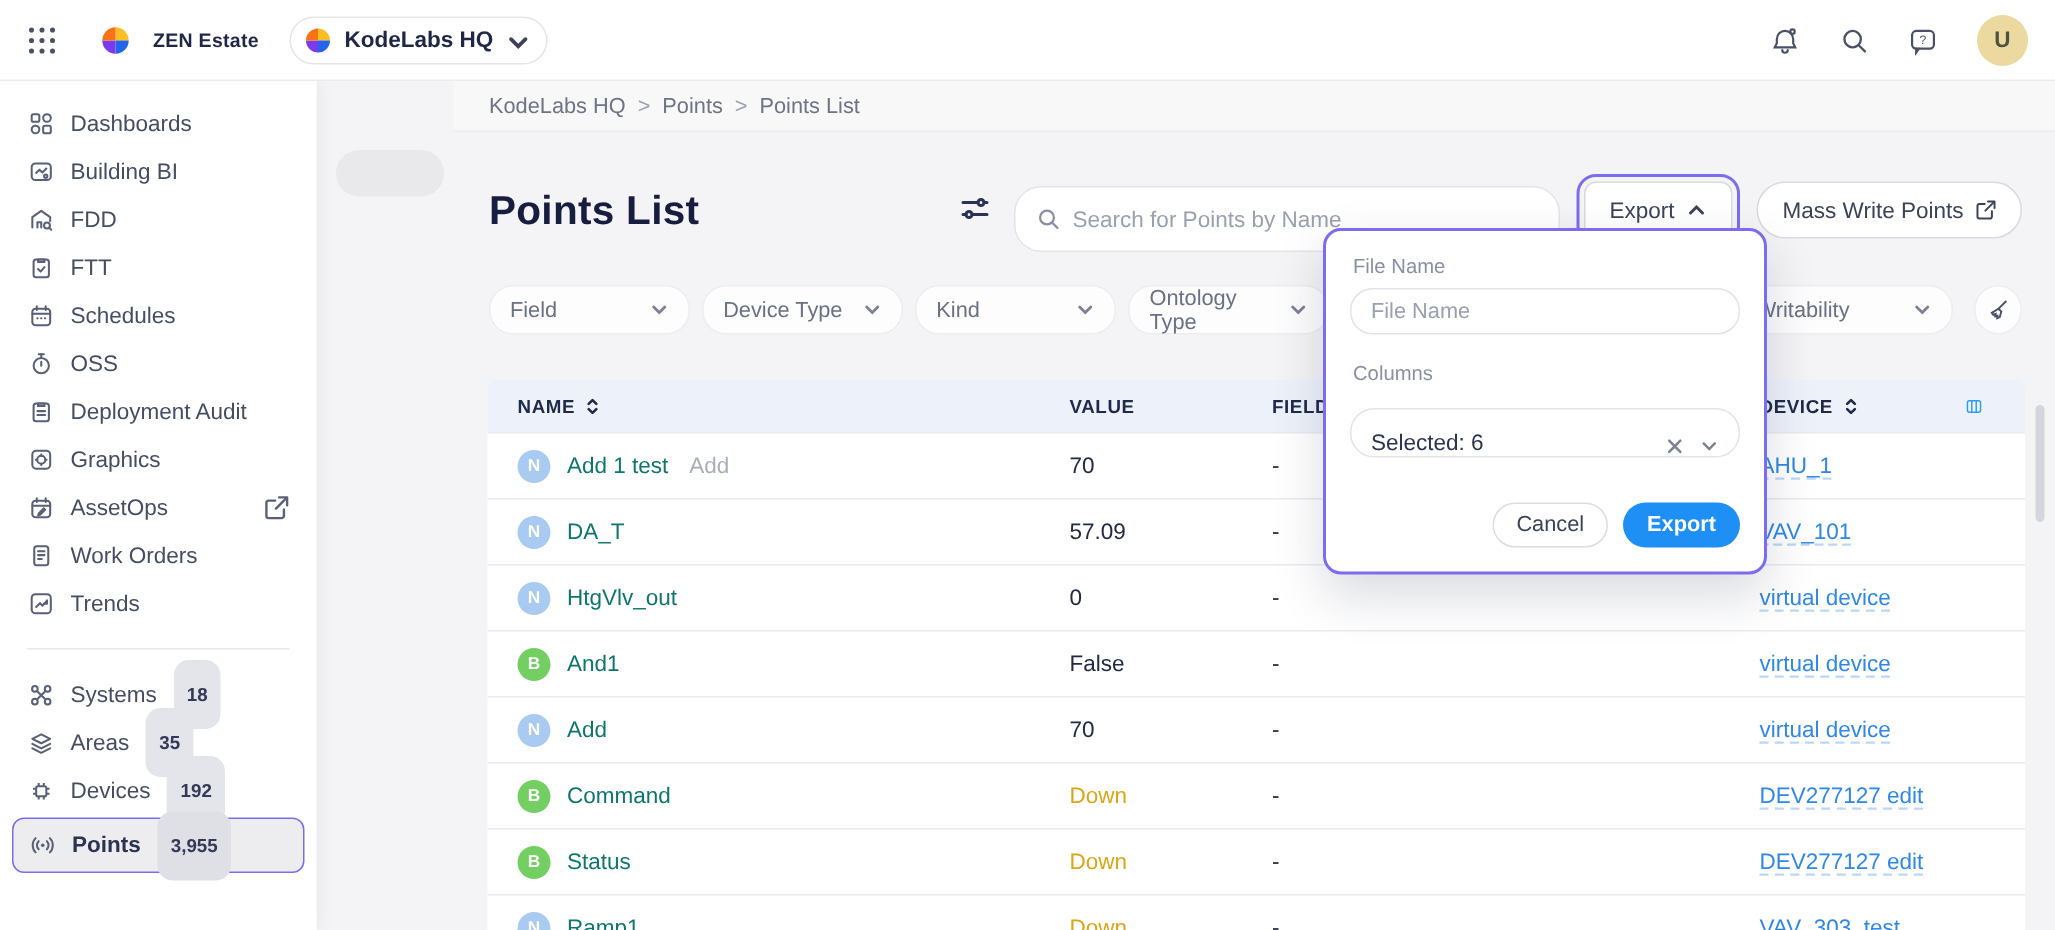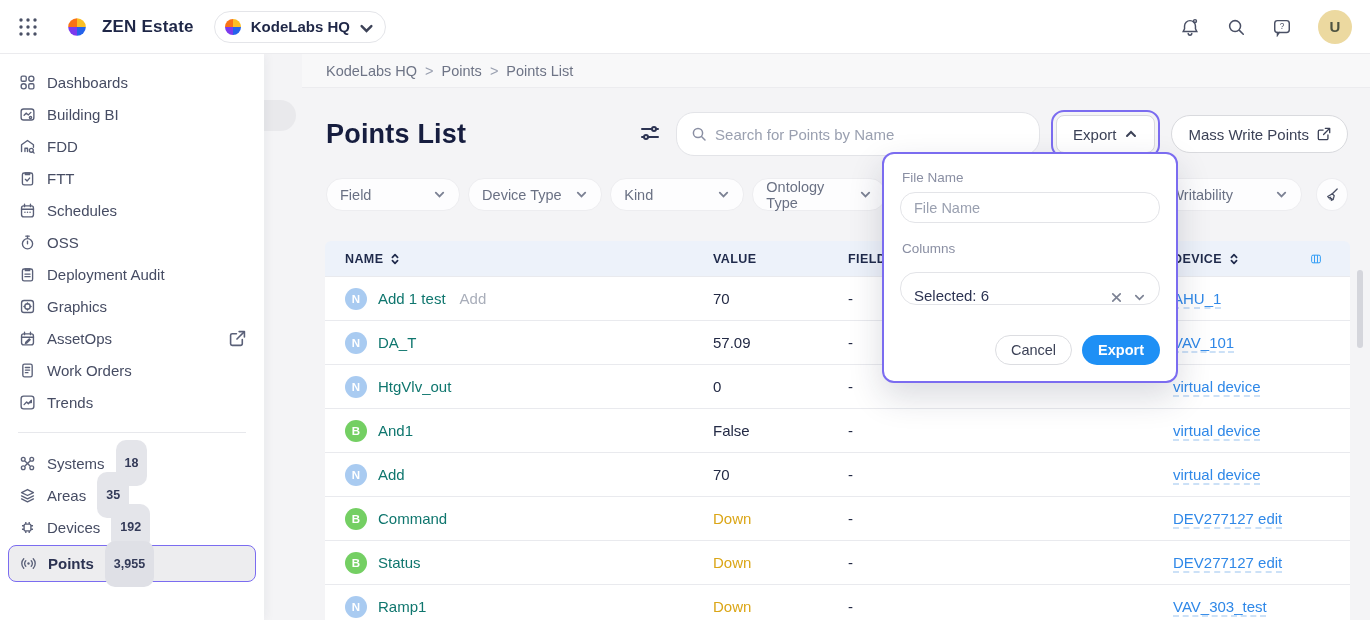--- a/index.html
+++ b/index.html
@@ -2,49 +2,49 @@
 <html><head>
 <meta charset="utf-8">
 <style>
   * { margin:0; padding:0; box-sizing:border-box; }
   html,body { width:1370px; height:620px; overflow:hidden; }
   body { font-family:"Liberation Sans", sans-serif; background:#f4f4f6; position:relative; color:#2c3352; }
 
   
   .topbar { position:absolute; top:0; left:0; right:0; height:54px; background:#fff; border-bottom:1px solid #ebebee; display:flex; align-items:center; padding:0 18px; z-index:40; }
   .topbar-left { display:flex; align-items:center; gap:14px; }
-  .org-name { font-weight:700; font-size:17px; color:#1f2747; letter-spacing:.2px; }
+  .org-name { font-weight:700; font-size:13px; color:#1f2747; letter-spacing:.2px; }
   .ws-pill { display:flex; align-items:center; gap:8px; border:1px solid #e4e5e9; border-radius:18px; padding:5px 14px 5px 8px; margin-left:6px; cursor:pointer; }
   .ws-name { font-weight:700; font-size:15px; color:#1f2747; }
   .topbar-right { margin-left:auto; display:flex; align-items:center; gap:26px; }
   .tb-icon { width:20px; height:20px; color:#4a5065; cursor:pointer; }
   .avatar { width:34px; height:34px; border-radius:50%; background:#ecd9a0; color:#4e5340; font-weight:700; font-size:15px; display:flex; align-items:center; justify-content:center; cursor:pointer; }
 
   
-  .sidebar { position:absolute; top:54px; left:0; width:264px; bottom:0; background:#fff; box-shadow:2px 0 10px rgba(25,30,60,.05); z-index:20; padding-top:12px; overflow:hidden; }
+  .sidebar { position:absolute; top:54px; left:0; width:211px; bottom:0; background:#fff; box-shadow:2px 0 10px rgba(25,30,60,.05); z-index:20; padding-top:12px; overflow:hidden; }
   .side-item { height:32px; display:flex; align-items:center; gap:11px; padding:0 18px; font-size:15px; color:#464c63; cursor:pointer; }
   .side-item .icon { width:18px; height:18px; flex:0 0 18px; color:#5a6078; display:flex; align-items:center; justify-content:center; }
   .icon svg { width:17px; height:17px; }
   .side-ext { margin-left:auto; color:#5a6078; width:15px; height:15px; }
   .side-divider { height:1px; background:#e7e8ec; margin:14px 18px; }
   .badge { background:#e4e5ea; color:#333a58; font-size:12.5px; font-weight:600; border-radius:10px; padding:16px 9px; }
   .side-item.active { height:37px; margin:2px 8px; padding:0 10px; background:#ededef; border:1.5px solid #7b6cf0; border-radius:8px; color:#2c3352; font-weight:600; }
 
   .skeleton-pill { position:absolute; left:224px; top:100px; width:72px; height:31px; border-radius:16px; background:#e9e9ec; z-index:10; }
 
   
   .content { position:absolute; top:54px; left:302px; right:0; bottom:0; }
   .crumbbar { height:34px; background:#f8f8f9; border-bottom:1px solid #ececef; display:flex; align-items:center; padding:0 24px; font-size:14.5px; color:#6e7486; gap:8px; }
   .crumbbar .sep { color:#9aa0b0; }
 
   .toolbar { display:flex; align-items:center; padding:24px 22px 0 24px; }
   .page-title { font-size:27px; font-weight:800; color:#161d3f; letter-spacing:.2px; }
   .toolbar-right { margin-left:auto; display:flex; align-items:center; gap:10px; }
   .filter-toggle { width:26px; height:26px; color:#2c3352; cursor:pointer; margin-right:2px; }
-  .search-pill { display:flex; align-items:center; gap:8px; background:#fff; border:1px solid #e3e4e8; border-radius:18px; height:44px; width:364px; padding:0 14px; }
+  .search-pill { display:flex; align-items:center; gap:8px; background:#fff; border:1px solid #e3e4e8; border-radius:18px; height:44px; width:364px; padding:0 14px;margin-top:12px; }
   .search-pill svg { width:16px; height:16px; color:#8a8fa3; flex:0 0 16px; }
   .search-pill input { border:0; outline:0; background:transparent; font-size:15px; color:#2c3352; width:100%; font-family:inherit; }
   .search-pill input::placeholder { color:#9aa0b0; }
   .btn { background:#fff; border:1px solid #d9dade; height:38px; display:flex; align-items:center; gap:8px; font-size:15px; color:#3c4257; padding:0 16px; cursor:pointer; font-family:inherit; }
   .btn-export { border-radius:8px; outline:2px solid #7b6cf0; outline-offset:3px; margin:0 6px; }
   .btn-mass { border-radius:19px; }
   .btn svg { width:14px; height:14px; color:#3c4257; }
 
   .filters { display:flex; align-items:center; gap:8px; padding:22px 22px 0 24px; }
   .select-pill { width:138px; height:33px; background:#fdfdfe; border:1px solid #ededf0; border-radius:16px; display:flex; align-items:center; padding:0 13px; font-size:14.5px; color:#6a7184; cursor:pointer; }

